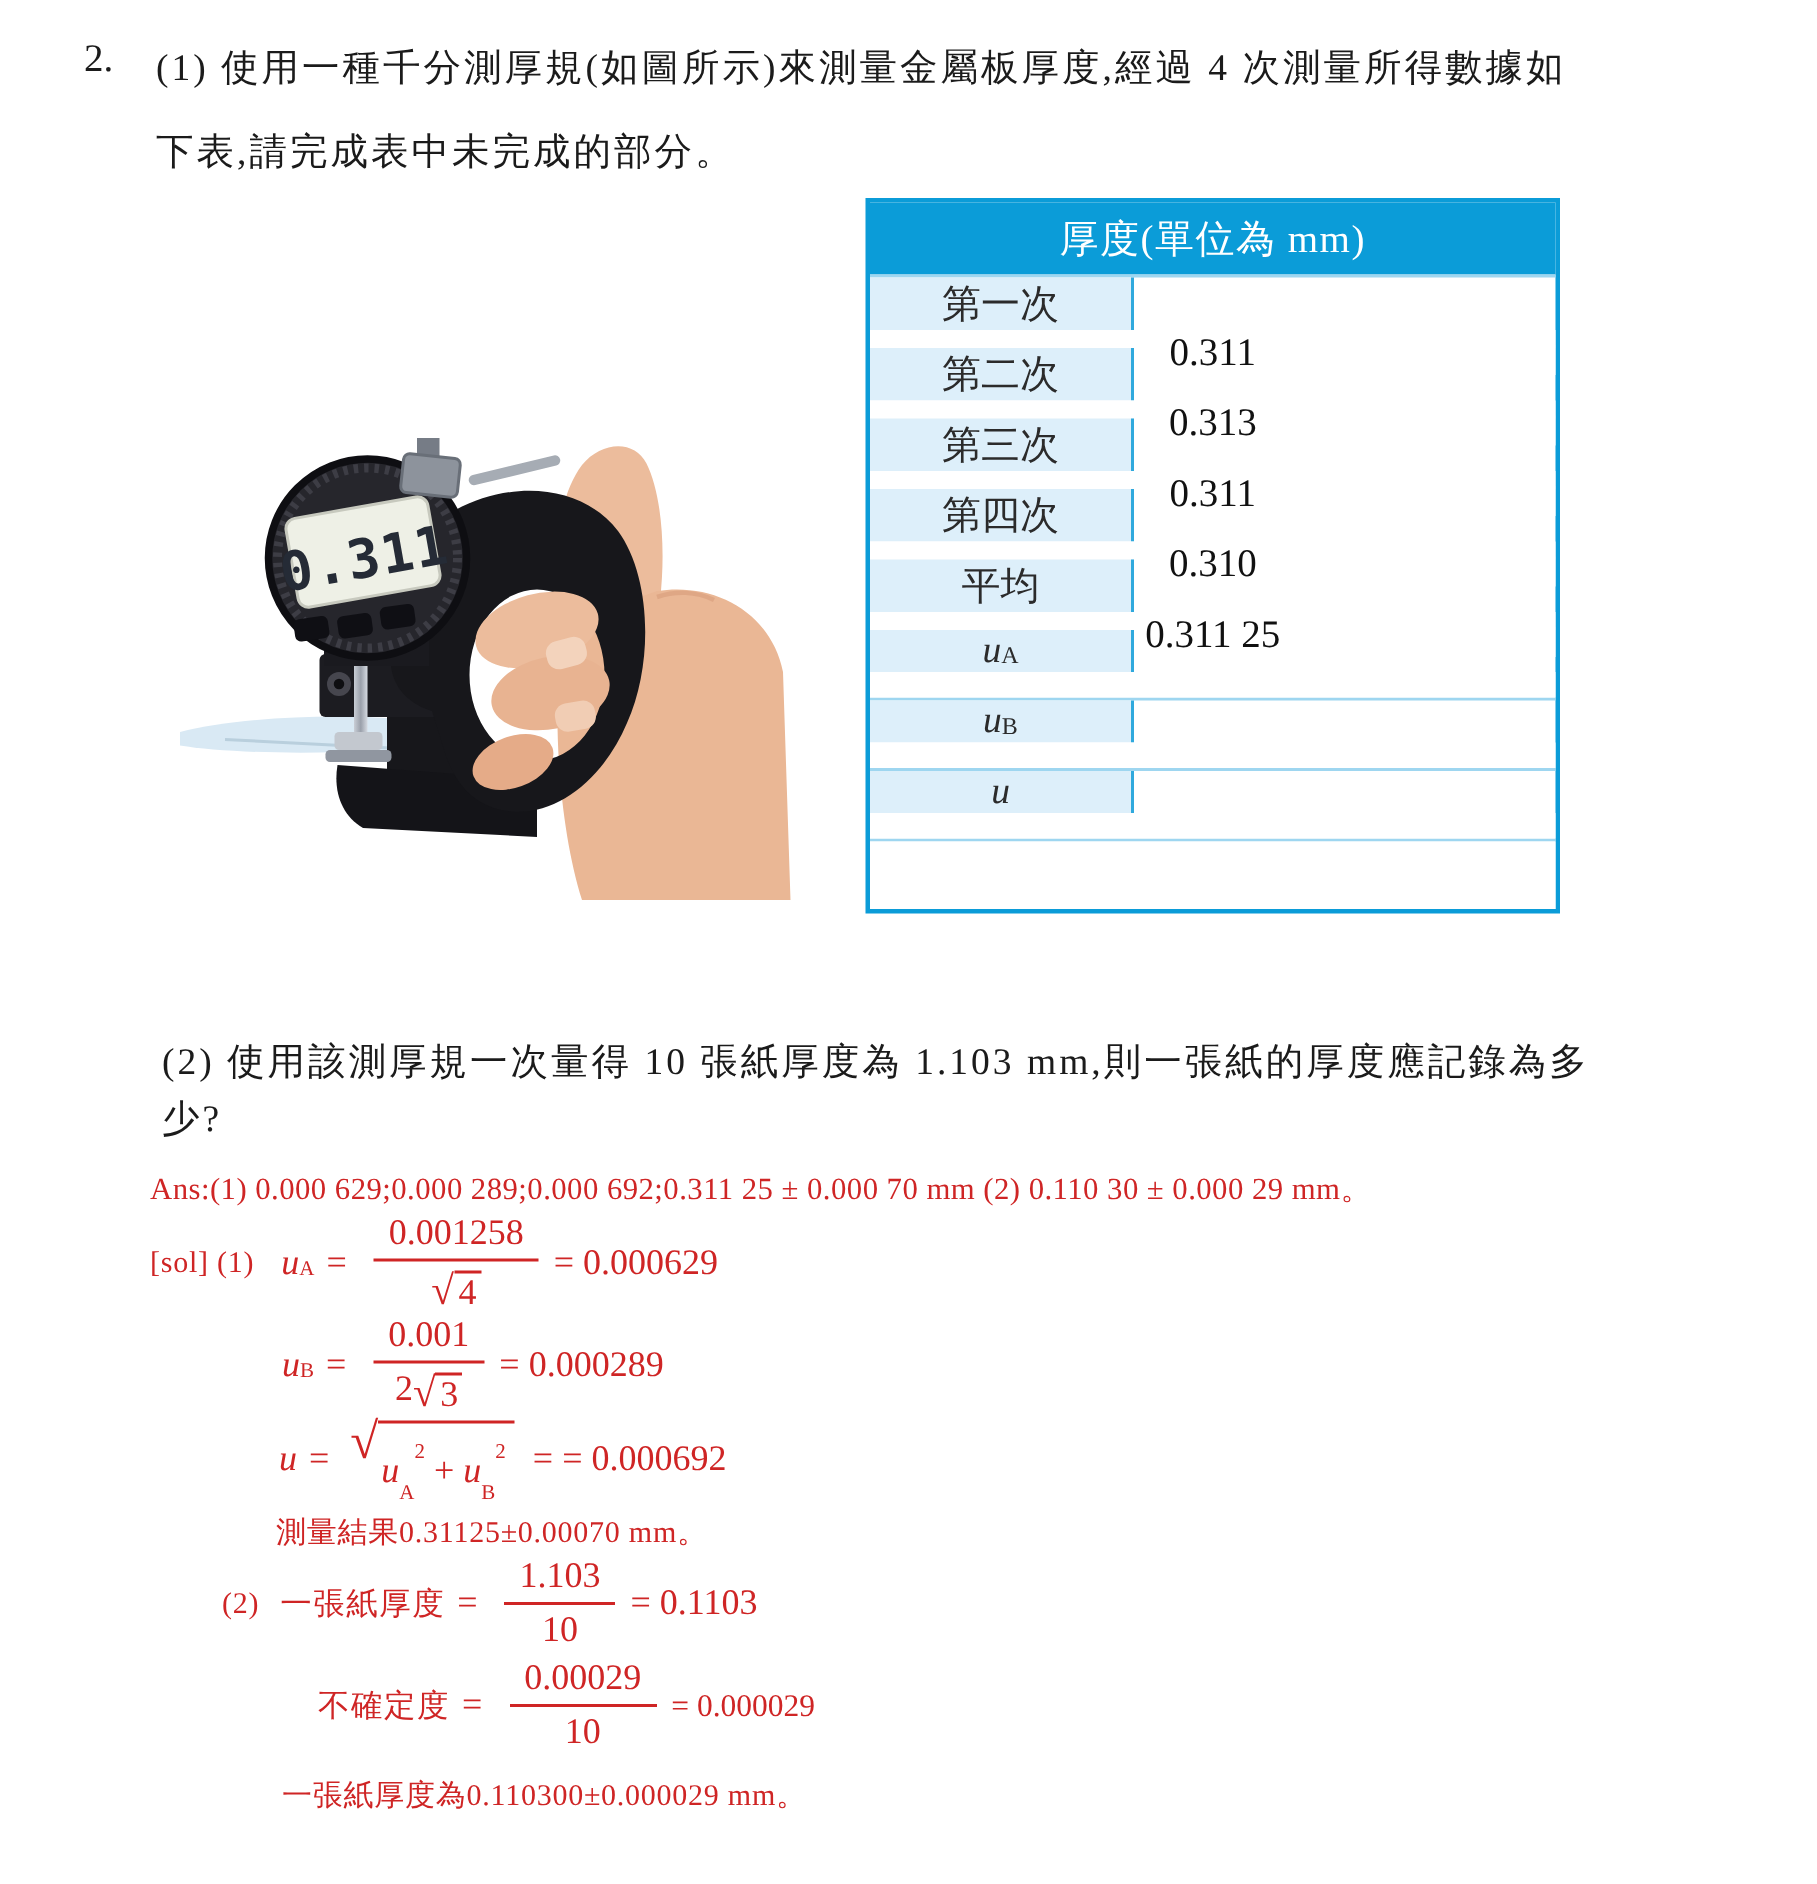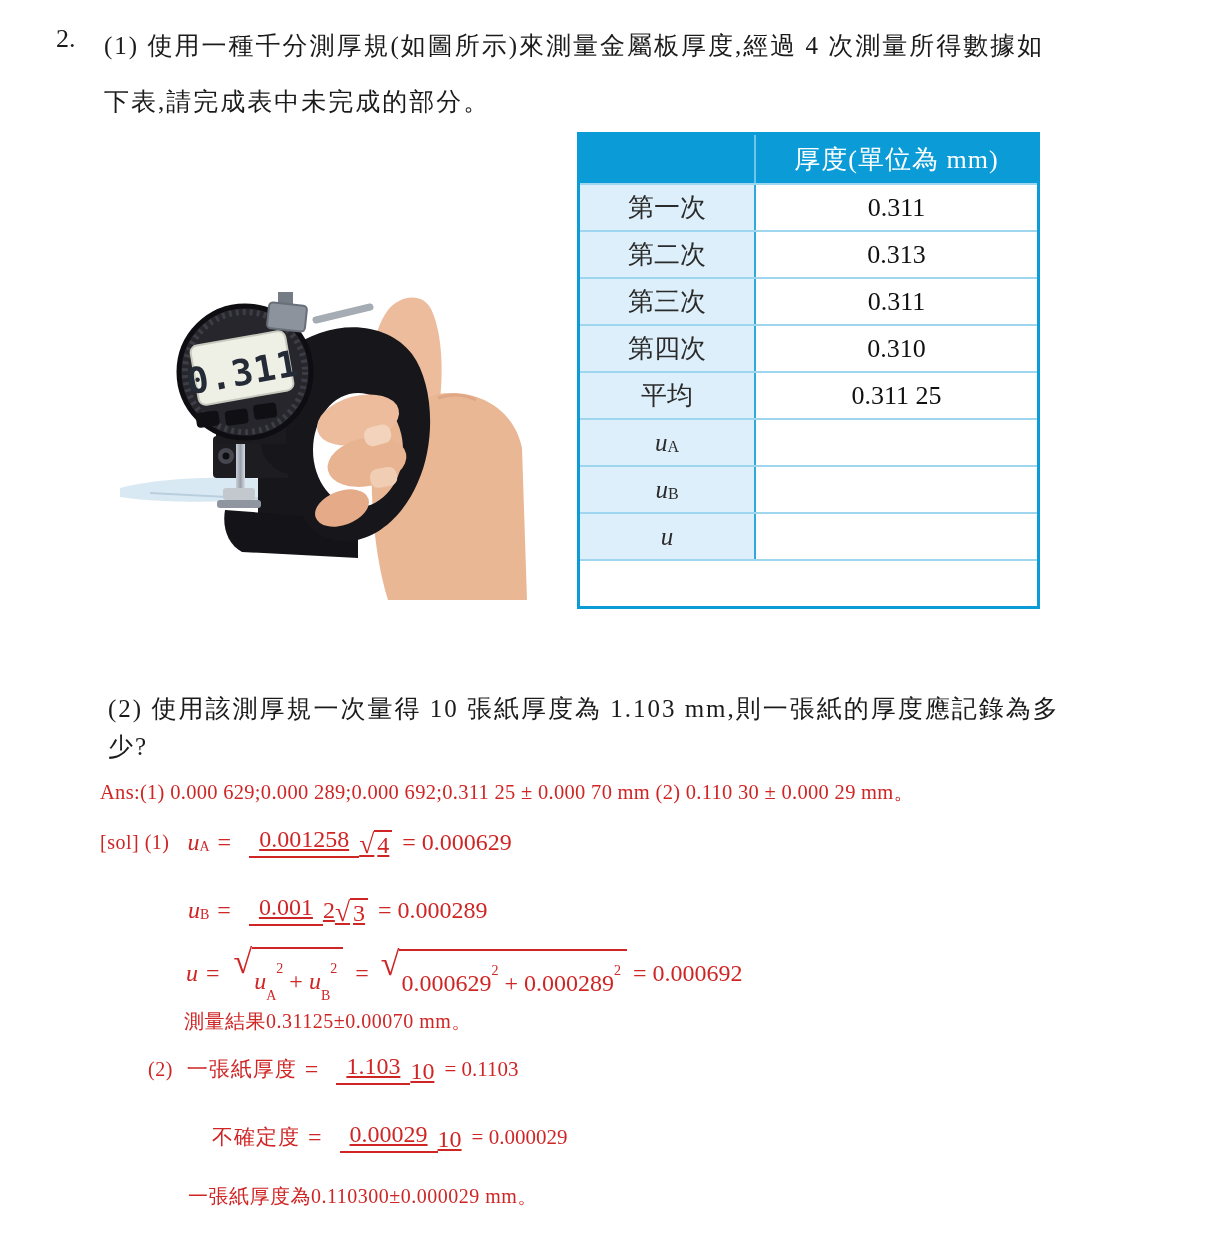--- a/index.html
+++ b/index.html
@@ -8,41 +8,41 @@
   .abs { position:absolute; }
 
   
   .ptext { font-size:25px; letter-spacing:2px; line-height:56px; white-space:nowrap; }
   .q2text { font-size:25px; letter-spacing:2px; line-height:38px; white-space:nowrap; }
   .pnum { font-size:26px; font-family:"Liberation Serif",serif; }
 
   
   .dtable { position:absolute; left:577px; top:132px; width:463px;
     border:3px solid #0b9cd8; background:#fff; }
-  .tr { display:flex; height:47px; border-top:2px solid #9ed6f0; }
+  .tr { display:flex; height:47px; border-top:2px solid #9ed6f0;flex-direction:column; }
   .tr.header { height:48px; border-top:none; background:#0b9cd8; }
   .td { display:flex; align-items:center; justify-content:center; font-size:26px; }
   .td.lab { width:176px; background:#ddeffa; border-right:2px solid #2fa9dd; color:#2b2b2b; }
   .tr.header .td.lab { background:transparent; border-right:2px solid #6cc6ec; }
   .td.val { flex:1; background:#ffffff; color:#111; }
   .tr.header .td.val { background:transparent; color:#ffffff; letter-spacing:1px; }
   .td.lab i { font-style:italic; font-size:25px; }
   .td.lab sub { font-style:normal; font-size:16px; position:relative; top:4px; }
 
   
   .red { color:#cf2525; }
   .ansline { font-size:20.5px; white-space:nowrap; letter-spacing:.3px; }
   .sol { position:absolute; left:100px; top:808px; width:1080px; color:#cf2525; }
   .srow { display:flex; align-items:center; font-size:24px; }
   .srow .cjk { font-size:21px; letter-spacing:1px; }
   .mi { font-style:italic; }
   sub.ms { font-size:14px; position:relative; top:5px; font-style:normal; }
   sup.ps { font-size:14px; position:relative; top:-7px; }
-  .frac { display:inline-flex; flex-direction:row; align-items:center;
-    vertical-align:middle; margin:0 10px;text-decoration:underline; }
+  .frac { display:inline-flex; flex-direction:column; align-items:center;
+    vertical-align:middle; margin:0 10px; }
   .frac .num { padding:0 10px 3px; border-bottom:2px solid #cf2525; line-height:1.1; }
   .frac .den { padding-top:4px; line-height:1.1; display:flex; align-items:flex-start; }
   .rad::before { content:"√"; font-size:1.15em; }
   .rad .ov { border-top:2px solid #cf2525; padding:0 3px; }
   .bigrad { display:inline-flex; align-items:flex-start; margin:0 6px; }
   .bigrad::before { content:"√"; font-size:34px; line-height:1; transform:translateY(-2px); }
   .bigrad .rc { border-top:2px solid #cf2525; padding:19px 6px 0 2px; line-height:1.15; }
   .textline { font-size:20px; letter-spacing:.5px; }
   .h68 { height:68px; } .h50 { height:50px; }
 </style>
@@ -212,39 +212,36 @@
     <span>= 0.000289</span>
   </div>
 
   <div class="srow h50" style="margin-left:86px; margin-top:4px;">
     <span class="mi">u</span>
     <span style="margin:0 8px;">=</span>
     <span class="bigrad">
         <span class="rc"><span class="mi">u</span><sub class="ms">A</sub><sup class="ps">2</sup><span> + </span><span class="mi">u</span><sub class="ms">B</sub><sup class="ps">2</sup></span>
       </span>
     <span style="margin:0 6px;">=</span>
-    <span class="bigrad">
-        <span class="rc"><span>0.000629</span><sup class="ps">2</sup><span> + </span><span>0.000289</span><sup class="ps">2</sup></span>
-      </span>
     <span>= 0.000692</span>
   </div>
 
   <div class="srow" style="margin-left:84px; margin-top:10px;">
     <span class="textline">測量結果0.31125±0.00070 mm。</span>
   </div>
 
   <div class="srow h68" style="margin-left:48px;">
     <span class="textline" style="margin-right:14px;">(2)</span>
     <span class="cjk">一張紙厚度</span>
     <span style="margin:0 8px;">=</span>
     <span class="frac">
       <span class="num">1.103</span>
       <span class="den">10</span>
     </span>
-    <span style="font-size:21px;">= 0.1103</span>
+    <span style="font-size:24px;">= 0.1103</span>
   </div>
 
   <div class="srow h68" style="margin-left:112px;">
     <span class="cjk">不確定度</span>
     <span style="margin:0 8px;">=</span>
     <span class="frac">
       <span class="num">0.00029</span>
       <span class="den">10</span>
     </span>
     <span style="font-size:21px;">= 0.000029</span>

